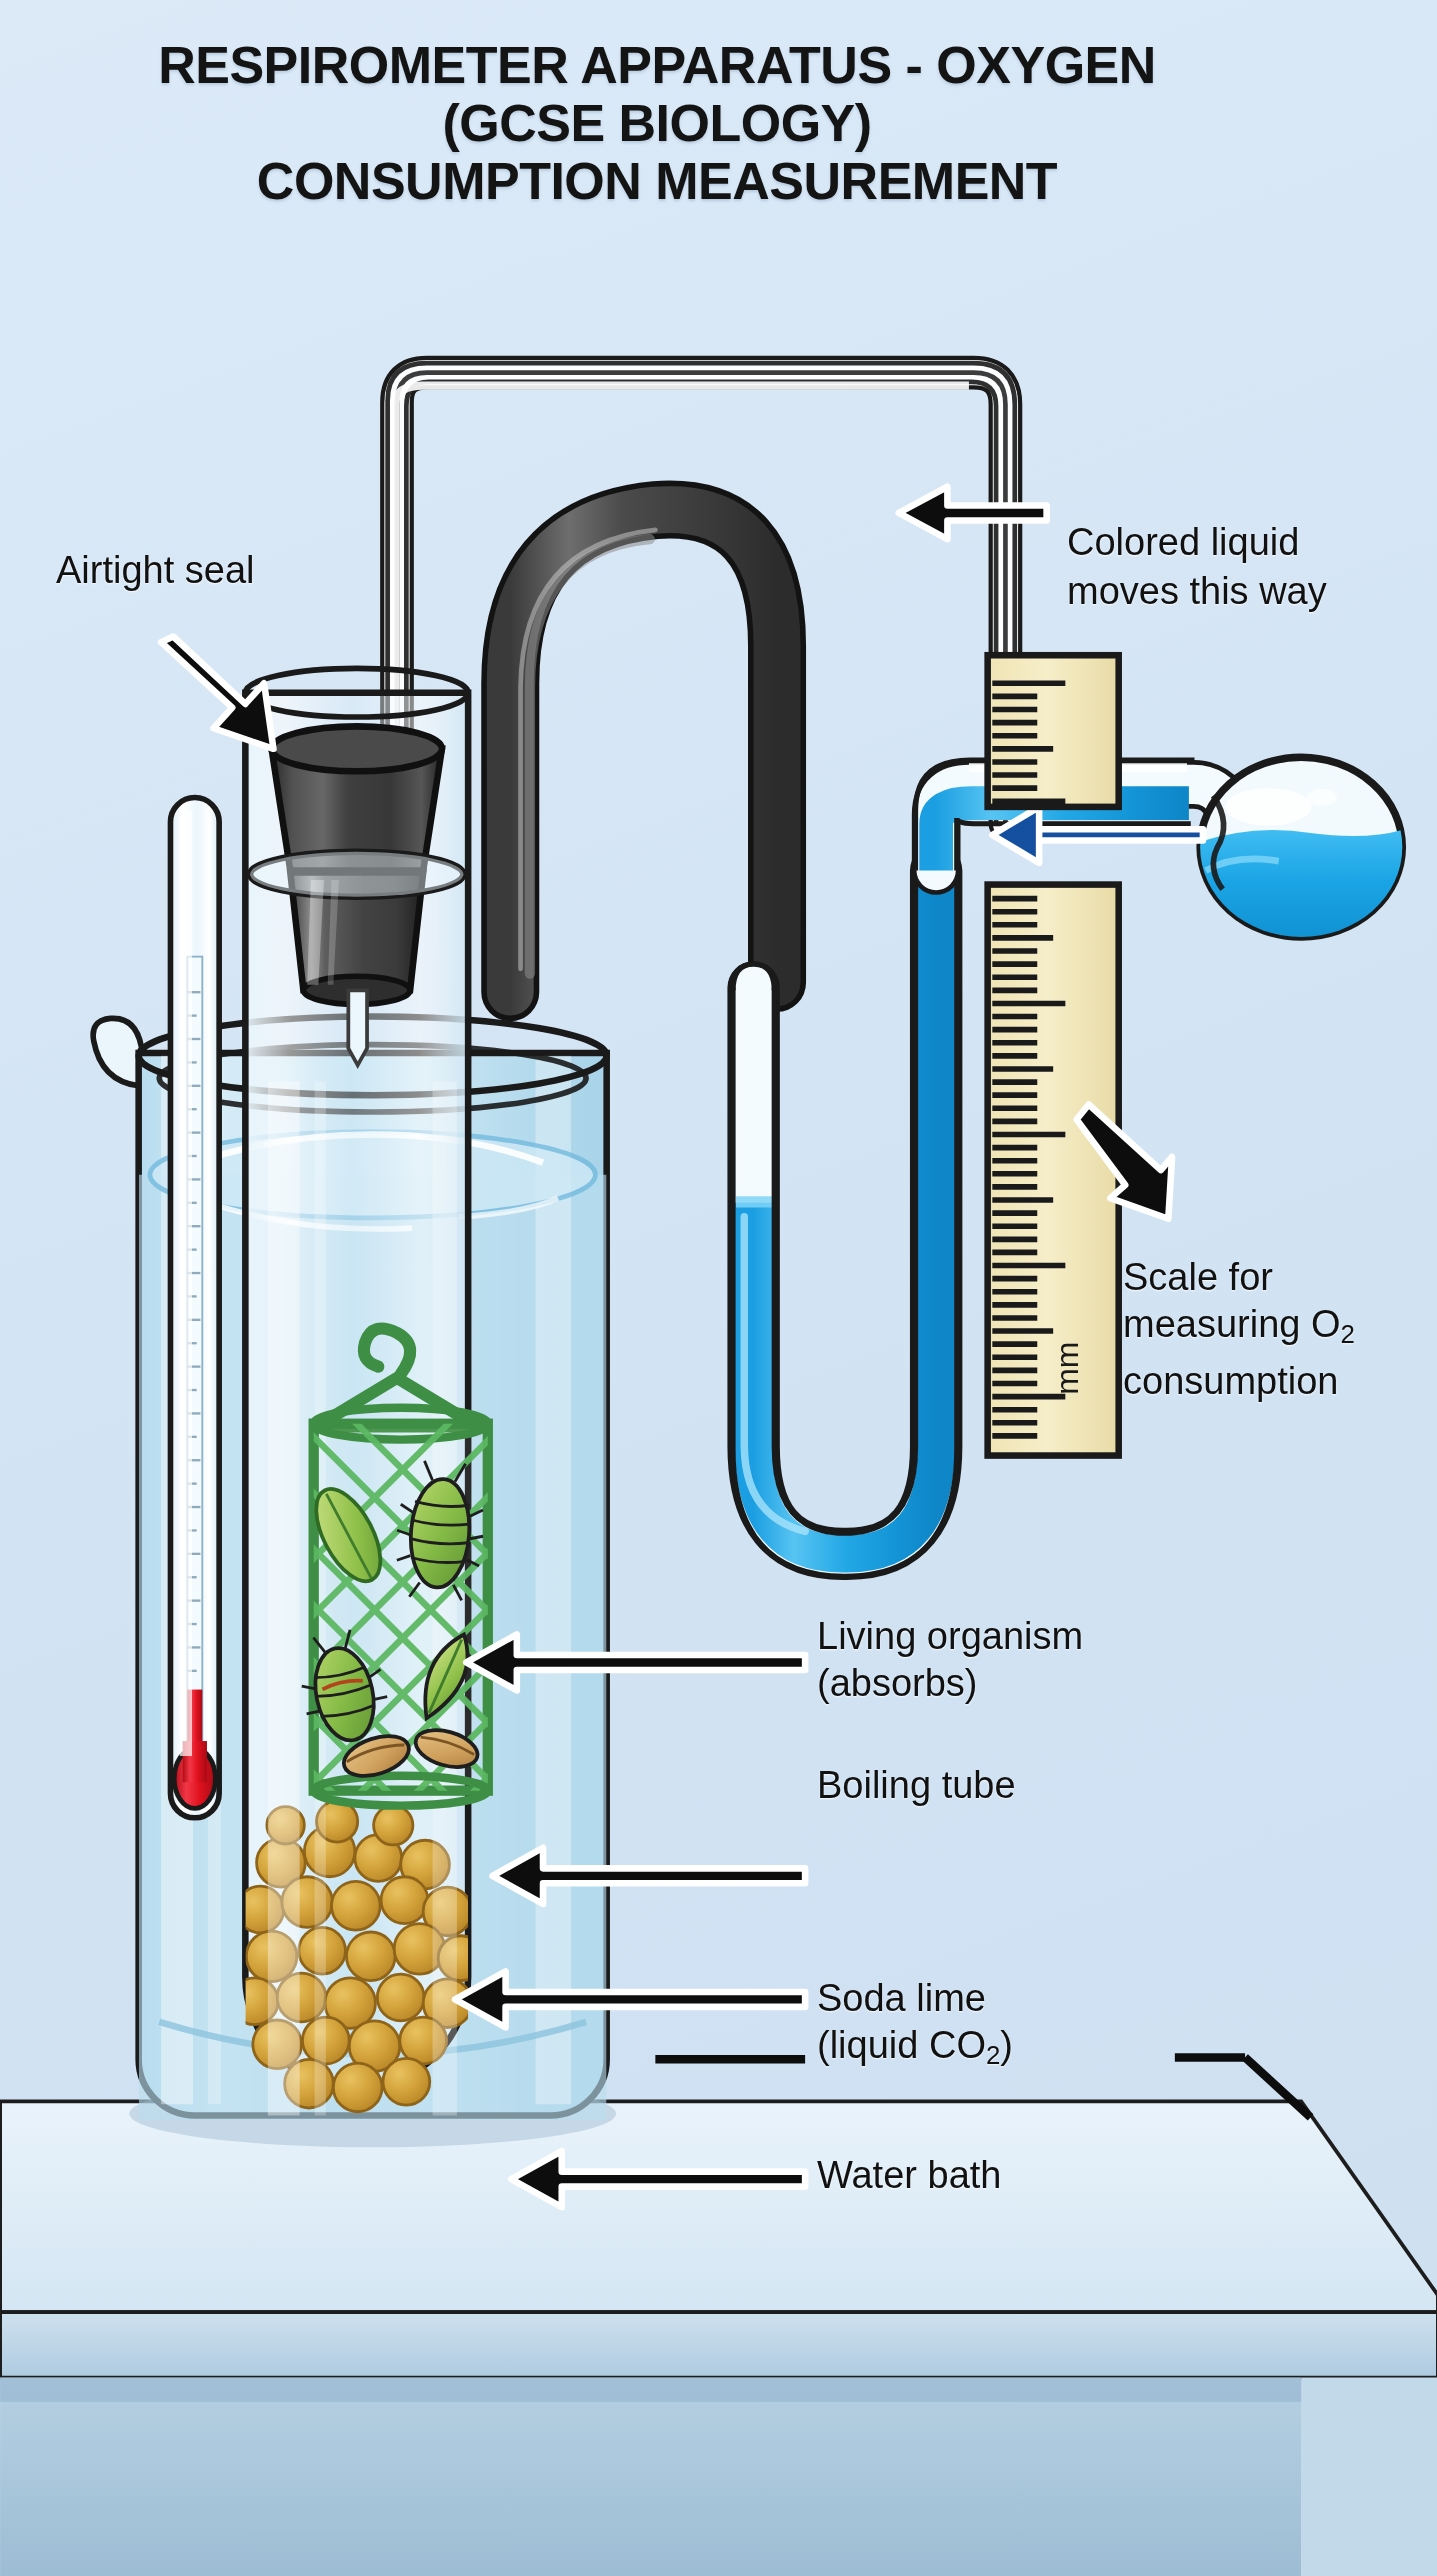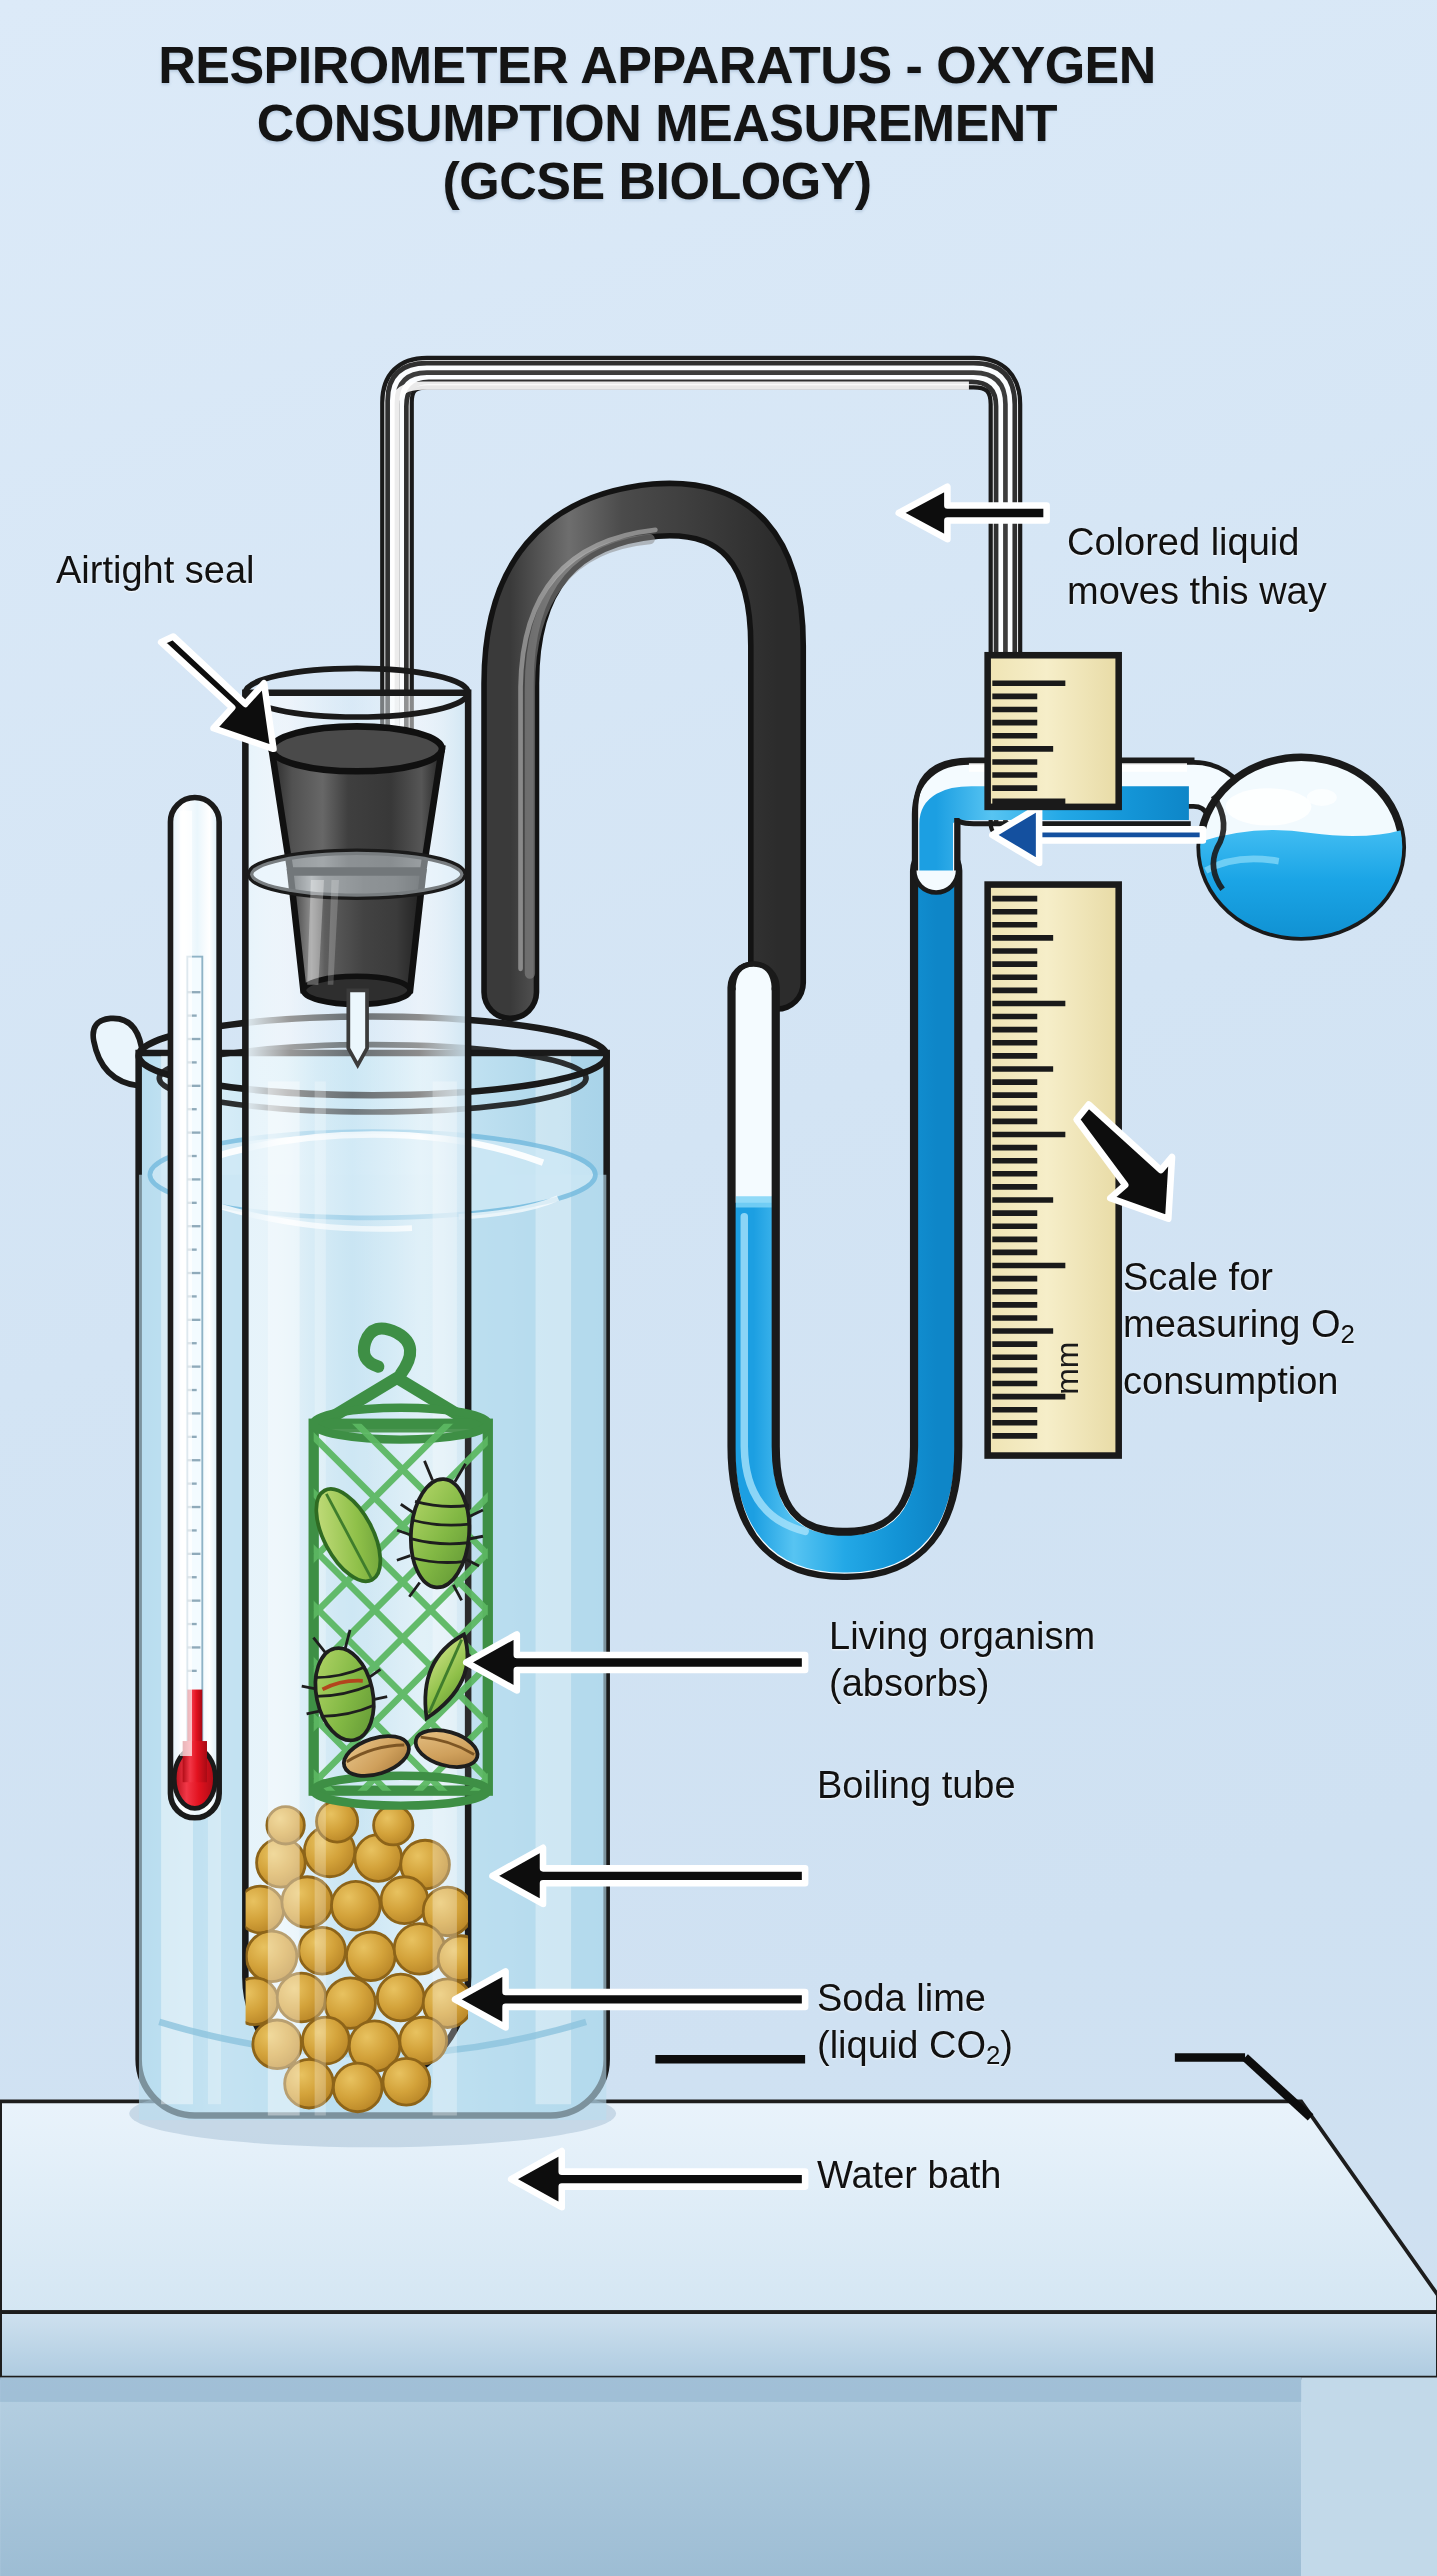--- a/index.html
+++ b/index.html
@@ -39,34 +39,34 @@
     font-size:38px;
     line-height:45px;
     font-family:"Liberation Sans", sans-serif;
     text-shadow:0 0.9px 1.9px rgba(255,255,255,.85);
     white-space:nowrap;
   }
   .label sub{font-size:0.68em;vertical-align:-0.22em;}
   .lbl-airtight{left:56px;top:548px;}
   .lbl-colored{left:1067px;top:518px;line-height:49px;white-space:normal;width:374px;}
   .lbl-scale{left:1123px;top:1254px;line-height:47px;white-space:normal;width:309px;}
-  .lbl-organism{left:817px;top:1613px;line-height:47px;white-space:normal;width:403px;margin-left:12px;}
+  .lbl-organism{left:817px;top:1613px;line-height:47px;white-space:normal;width:403px;}
   .lbl-boiling{left:817px;top:1763px;}
   .lbl-soda{left:817px;top:1975px;line-height:47px;white-space:normal;width:403px;}
   .lbl-water{left:817px;top:2153px;}
 </style>
 </head>
 <body>
 
 <div id="stage">
 
   <div class="title-block">
     <span class="title-line">RESPIROMETER APPARATUS - OXYGEN</span>
+    <span class="title-line">(GCSE BIOLOGY)</span>
     <span class="title-line">CONSUMPTION MEASUREMENT</span>
-    <span class="title-line">(GCSE BIOLOGY)</span>
   </div>
 
   <svg id="svgroot" viewBox="0 0 1536 2752" xmlns="http://www.w3.org/2000/svg">
     <defs>
       <linearGradient id="gWater" x1="0" y1="0" x2="1" y2="0">
         <stop offset="0%" stop-color="#b6dcef"></stop>
         <stop offset="18%" stop-color="#d6ecf7"></stop>
         <stop offset="38%" stop-color="#bfe1f1"></stop>
         <stop offset="62%" stop-color="#c9e6f4"></stop>
         <stop offset="85%" stop-color="#b2d9ec"></stop>

